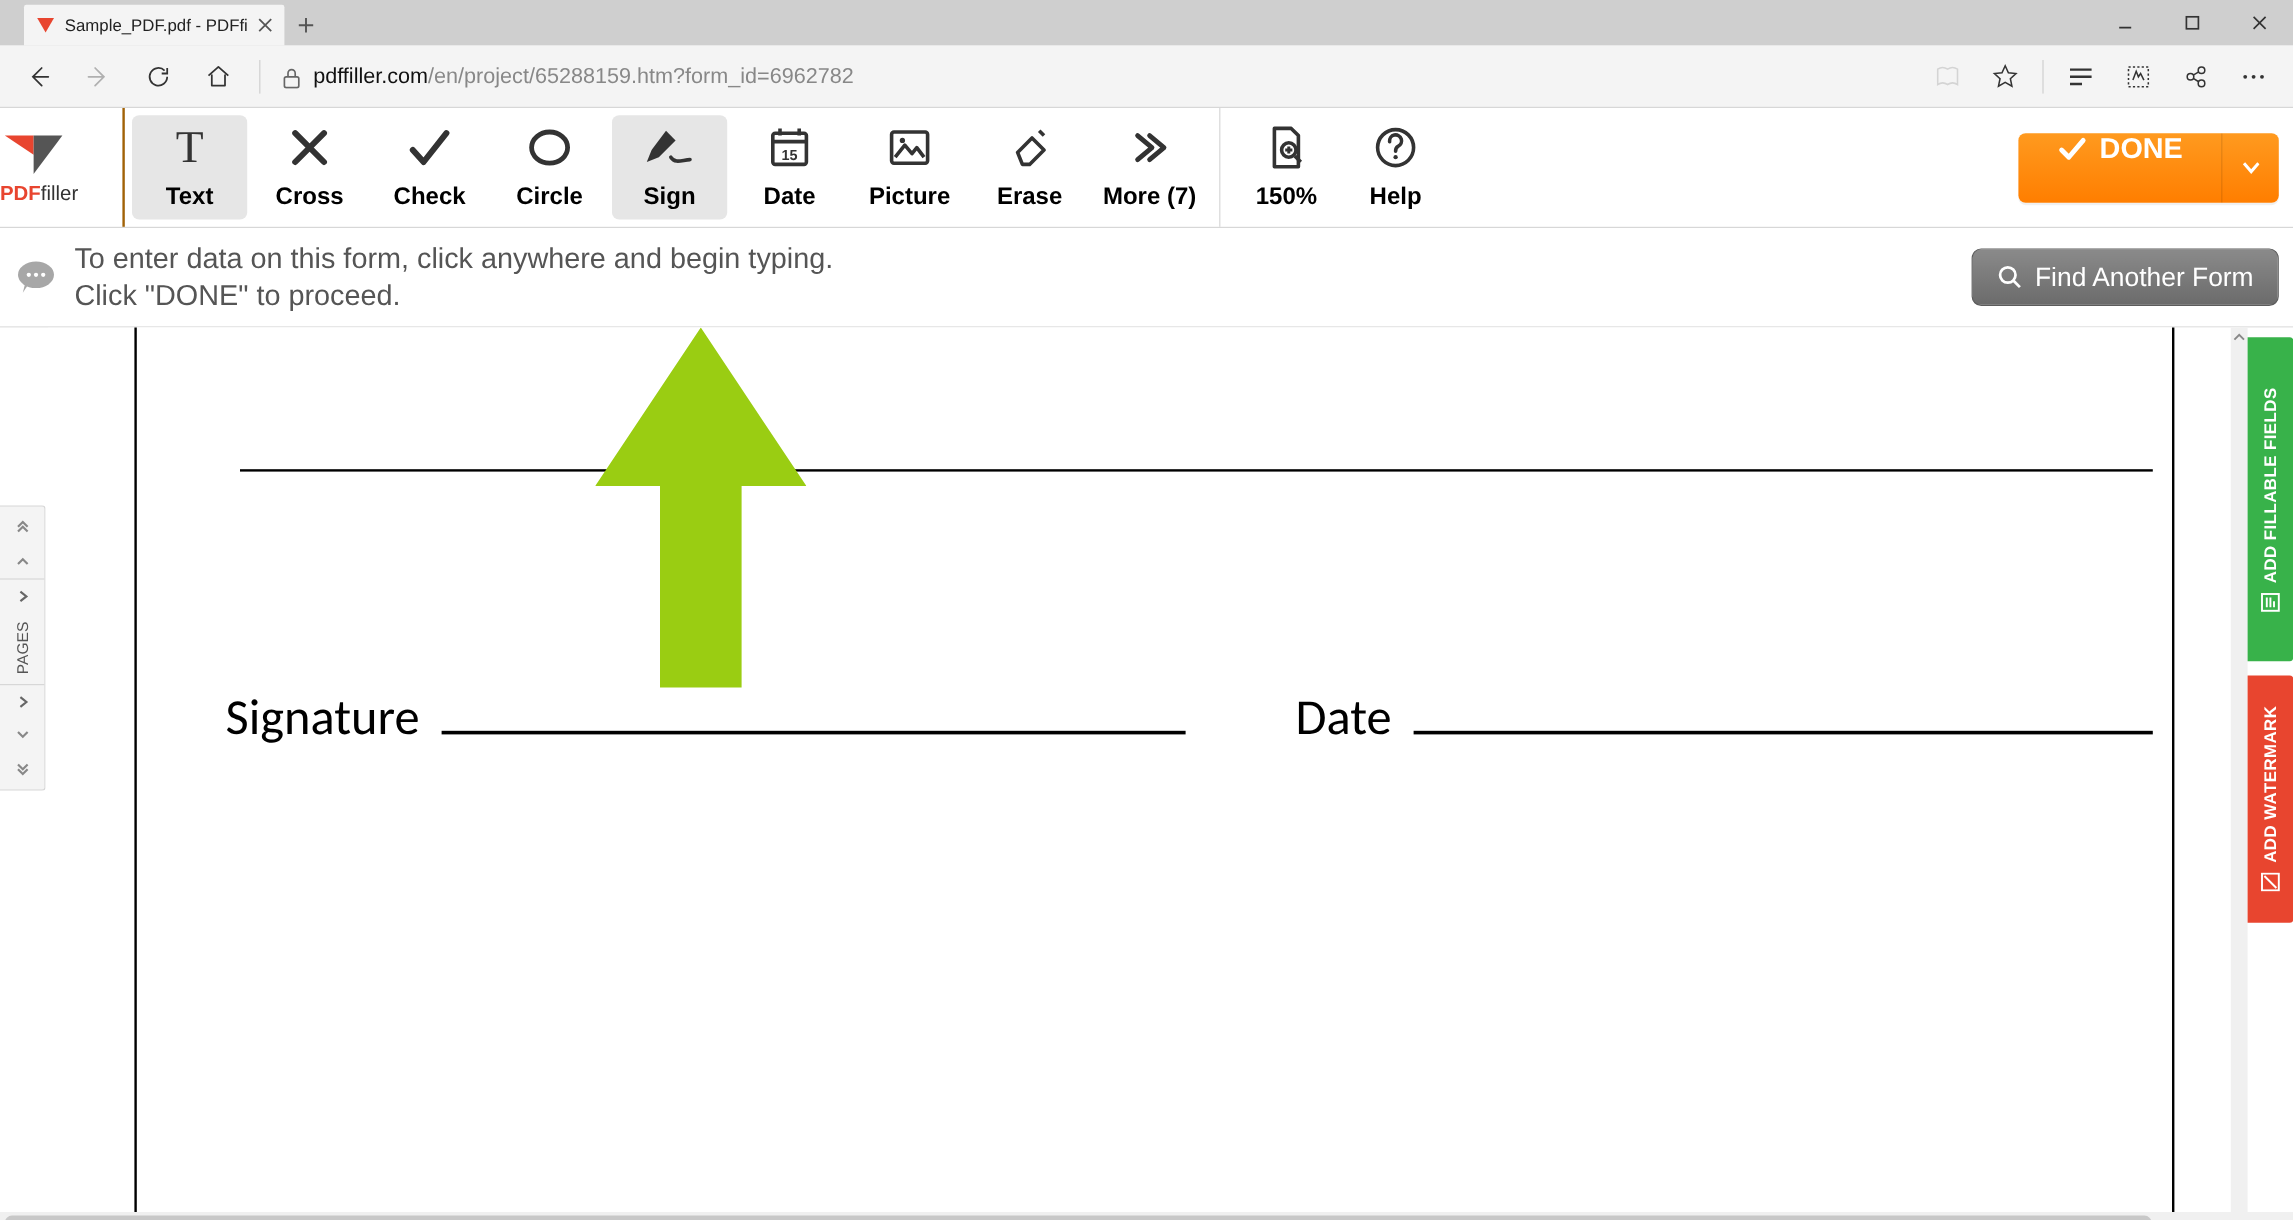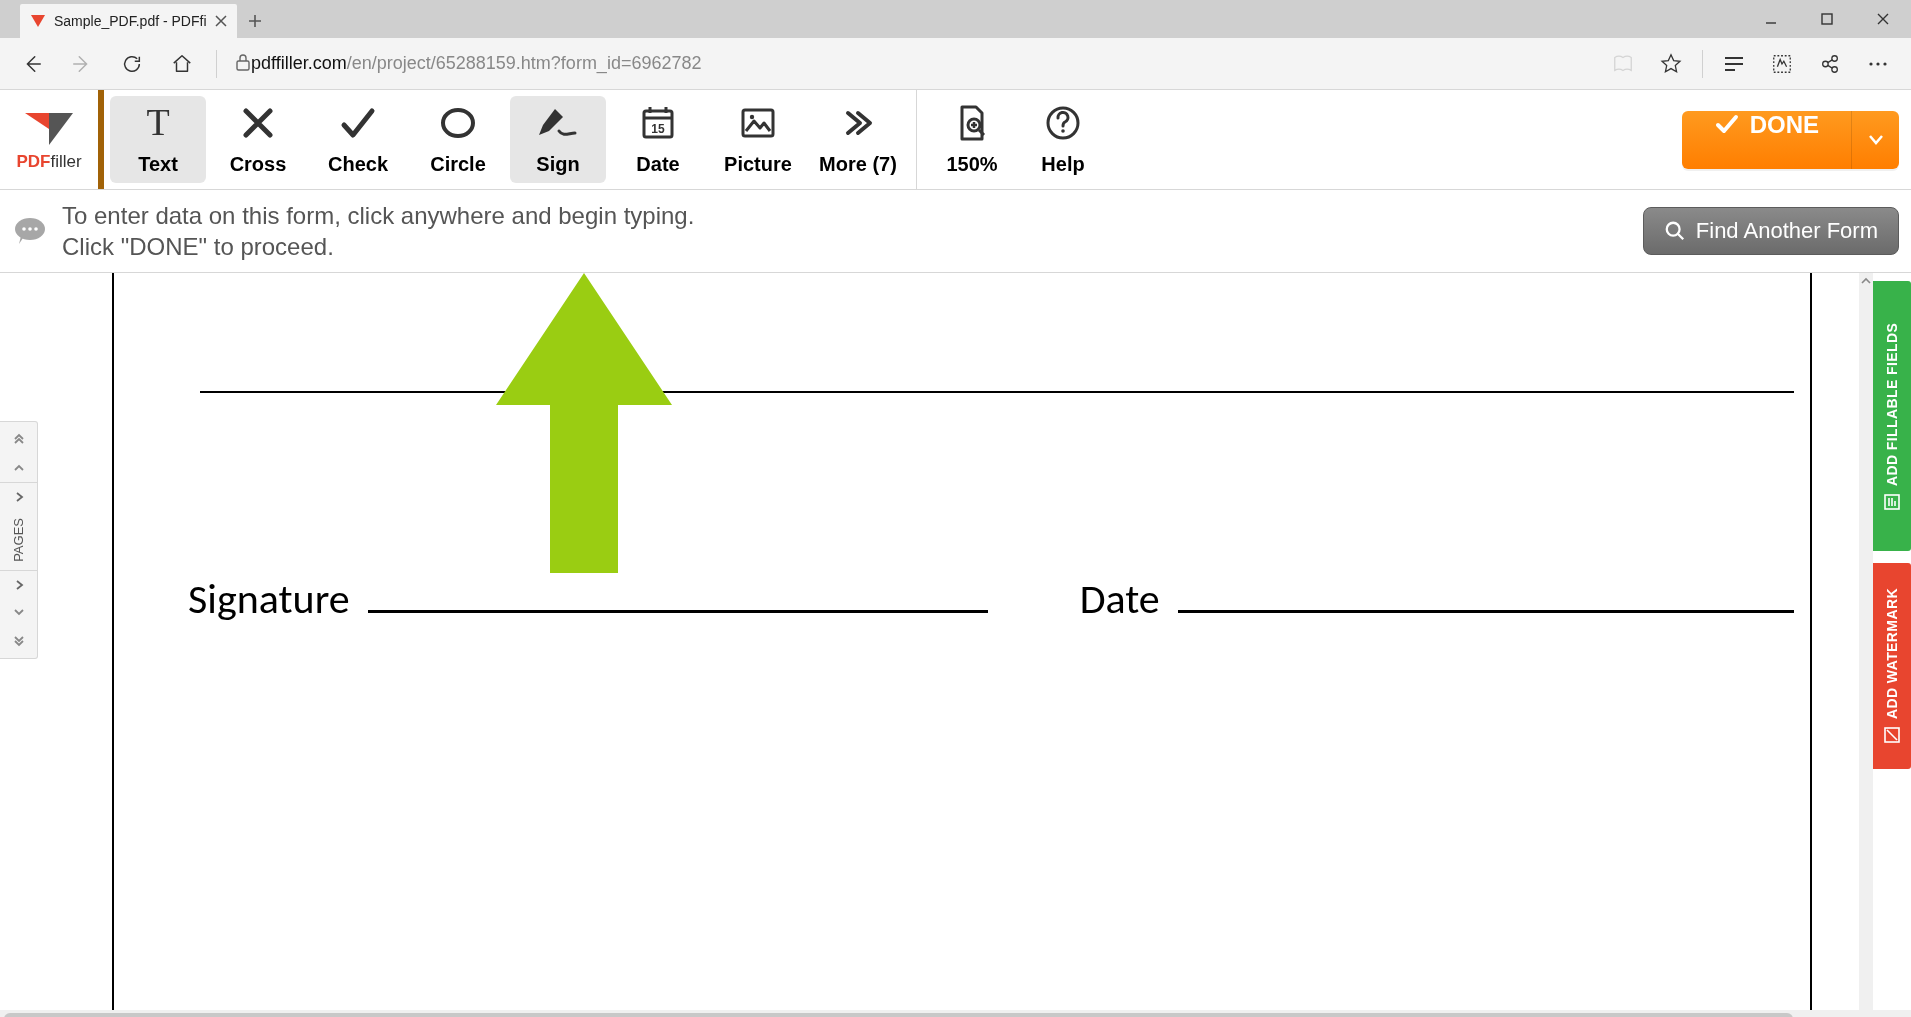--- a/index.html
+++ b/index.html
@@ -56,21 +56,22 @@
     gap: 6px;
   }
   .addr-btn {
     width: 44px; height: 44px;
     display: flex; align-items: center; justify-content: center;
     color: #333;
   }
   .addr-sep { width: 1px; height: 28px; background: #d0d0d0; margin: 0 6px; }
   .url-area {
     flex: 1;
-    display: flex; align-items: flex-start;
+    display: flex; align-items: flex-end;
+    gap: 10px;
     padding-left: 6px;
     font-size: 18px;
   }
   .url-lock { color: #666; }
   .url-host { color: #111; }
   .url-rest { color: #888; }
   .addr-right {
     display: flex; align-items: center;
     gap: 2px;
   }
@@ -80,23 +81,22 @@
   .app-toolbar {
     height: 100px;
     border-bottom: 1px solid #d7d7d7;
     display: flex;
     align-items: stretch;
   }
   .logo-cell {
     width: 104px;
     display: flex;
     flex-direction: column;
-    align-items: center;
     justify-content: center;
-    border-right: 6px solid #a16207;
+    border-right: 2px solid #a16207;
     gap: 4px;
   }
   .logo-cell .logo-text { font-size: 17px; line-height: 1; }
   .logo-cell .logo-text .pdf { color: #e8452f; font-weight: 700; }
   .logo-cell .logo-text .filler { color: #333; font-weight: 400; }
 
   .tool-group { display: flex; align-items: stretch; padding: 0 4px; }
   .tool-btn {
     width: 96px;
     display: flex;
@@ -482,20 +482,27 @@
     <div class="tool-btn">
       <svg width="40" height="40" viewBox="0 0 40 40">
         <rect x="5" y="7" width="30" height="26" rx="2" fill="none" stroke="#333" stroke-width="3"></rect>
         <path d="M8 28l8-10 6 7 4-5 6 8" fill="none" stroke="#333" stroke-width="3" stroke-linejoin="round"></path>
         <circle cx="14" cy="14" r="2.2" fill="#333"></circle>
       </svg>
       <span class="tool-label">Picture</span>
     </div>
     <div class="tool-btn">
       <svg width="40" height="40" viewBox="0 0 40 40">
+        <path d="M10 24l12-12 10 10-12 12H14z" fill="none" stroke="#333" stroke-width="3" stroke-linejoin="round"></path>
+        <path d="M28 6l4 4" stroke="#333" stroke-width="3"></path>
+      </svg>
+      <span class="tool-label">Erase</span>
+    </div>
+    <div class="tool-btn">
+      <svg width="40" height="40" viewBox="0 0 40 40">
           <path d="M10 10l12 10-12 10M20 10l12 10-12 10" fill="none" stroke="#333" stroke-width="4" stroke-linecap="round" stroke-linejoin="round"></path>
         </svg>
       <span class="tool-label">More (7)</span>
     </div>
   </div>
 
   <div class="toolbar-sep"></div>
 
   <div class="tool-group">
     <div class="tool-btn" style="width:90px">

